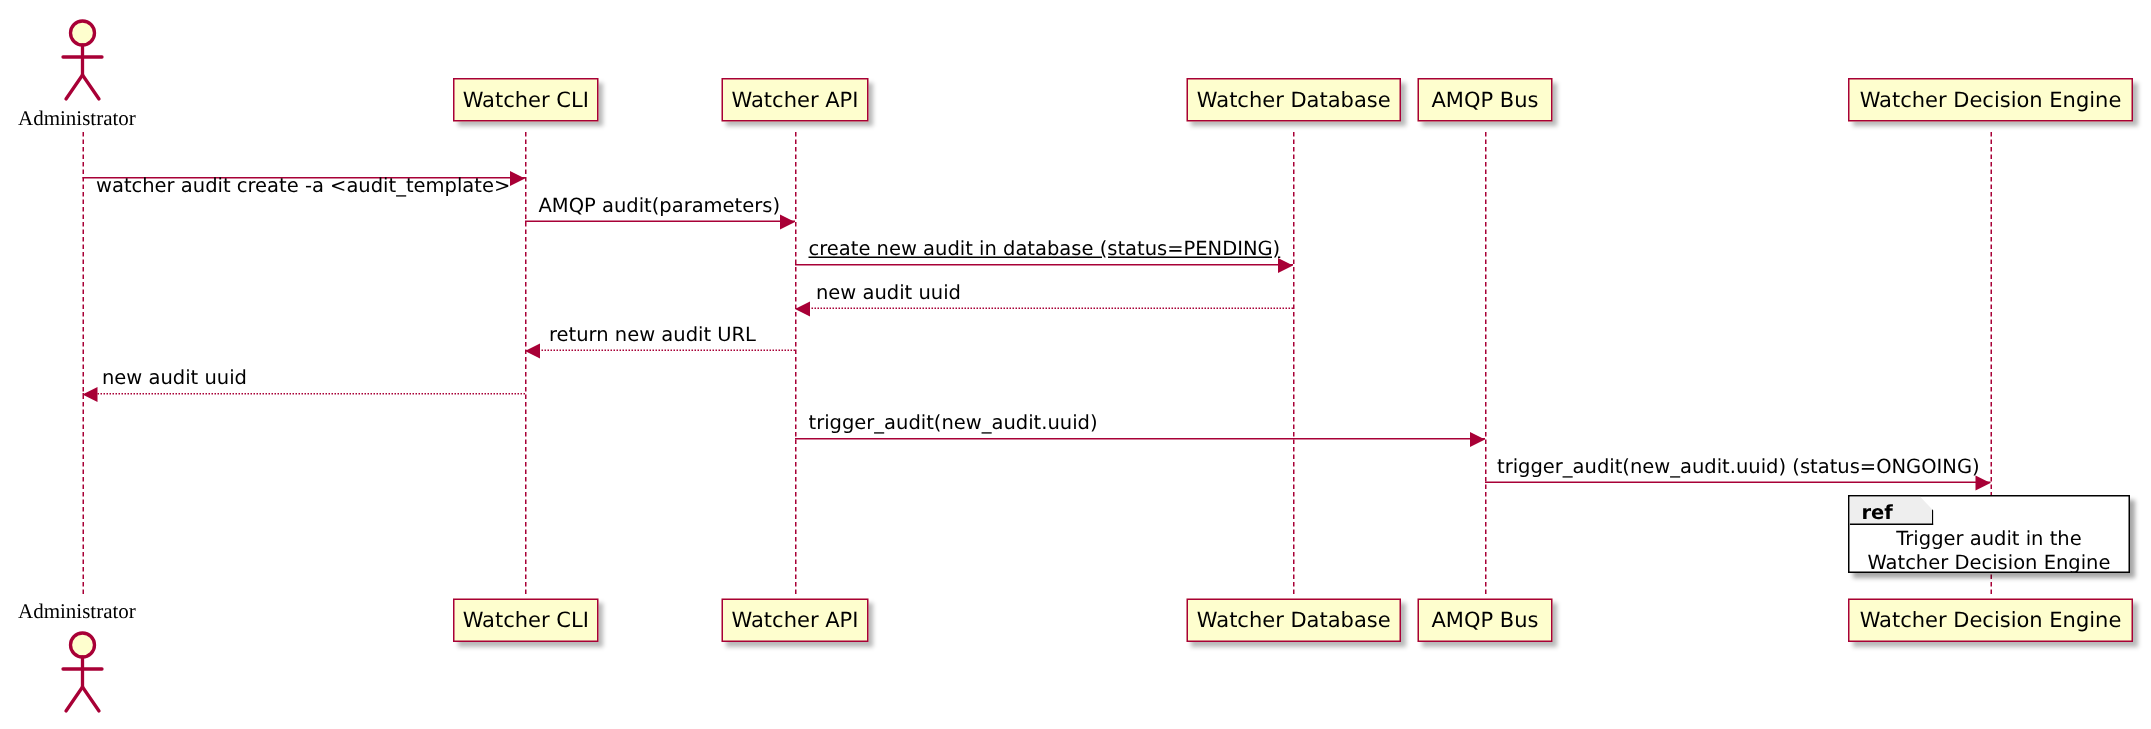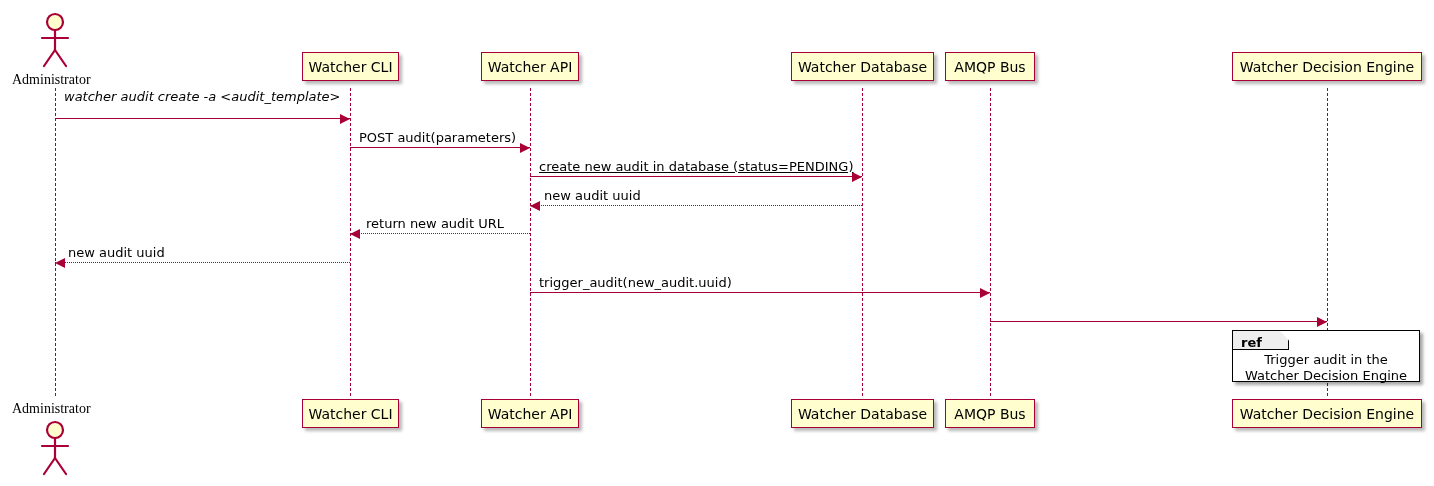--- a/index.html
+++ b/index.html
@@ -180,41 +180,42 @@
           <circle cx="17" cy="10" r="8" fill="#FEFECE"></circle>
           <line x1="17" y1="18" x2="17" y2="38"></line>
           <line x1="4" y1="26" x2="30" y2="26"></line>
           <line x1="17" y1="38" x2="6" y2="54"></line>
           <line x1="17" y1="38" x2="28" y2="54"></line>
         </g>
       </svg></div>
     <div class="actor-label" style="left: 12px; top: 401px;">Administrator</div>
     <div class="msg-line" style="left: 55px; top: 118px; width: 295px;"></div>
     <div class="arrow-head right" style="top: 113.5px; left: 340px;"></div>
-    <div class="msg-label" style="left: 64px; top: 90px; font-style: italic;">watcher audit create -a &lt;audit_template&gt;</div>
+    <div class="msg-label" style="left: 64px; top: 118px;">watcher audit create -a &lt;audit_template&gt;</div>
     <div class="msg-line" style="left: 350px; top: 147px; width: 180px;"></div>
     <div class="arrow-head right" style="top: 142.5px; left: 520px;"></div>
-    <div class="msg-label" style="left: 359px; top: 131px;">POST audit(parameters)</div>
+    <div class="msg-label" style="left: 359px; top: 131px;">AMQP audit(parameters)</div>
     <div class="msg-line" style="left: 530px; top: 176px; width: 332px;"></div>
     <div class="arrow-head right" style="top: 171.5px; left: 852px;"></div>
     <div class="msg-label" style="left: 539px; top: 160px; text-decoration: underline;">create new audit in database (status=PENDING)</div>
     <div class="msg-line dotted" style="left: 530px; top: 205px; width: 332px;"></div>
     <div class="arrow-head left" style="top: 200.5px; left: 530px;"></div>
     <div class="msg-label" style="left: 544px; top: 189px;">new audit uuid</div>
     <div class="msg-line dotted" style="left: 350px; top: 233px; width: 180px;"></div>
     <div class="arrow-head left" style="top: 228.5px; left: 350px;"></div>
     <div class="msg-label" style="left: 366px; top: 217px;">return new audit URL</div>
     <div class="msg-line dotted" style="left: 55px; top: 262px; width: 295px;"></div>
     <div class="arrow-head left" style="top: 257.5px; left: 55px;"></div>
     <div class="msg-label" style="left: 68px; top: 246px;">new audit uuid</div>
     <div class="msg-line" style="left: 530px; top: 292px; width: 460px;"></div>
     <div class="arrow-head right" style="top: 287.5px; left: 980px;"></div>
     <div class="msg-label" style="left: 539px; top: 276px;">trigger_audit(new_audit.uuid)</div>
     <div class="msg-line" style="left: 990px; top: 321px; width: 337px;"></div>
     <div class="arrow-head right" style="top: 316.5px; left: 1317px;"></div>
+    <div class="msg-label" style="left: 998px; top: 305px;">trigger_audit(new_audit.uuid) (status=ONGOING)</div>
     <div class="ref-box" style="left: 1232px; top: 330px; width: 188px; height: 52px;">
       <div class="ref-tab" style="width: 56px;">ref</div>
       <div class="ref-body">
         <div>Trigger audit in the</div>
         <div>Watcher Decision Engine</div>
       </div>
     </div>
   </div>
 
 </body></html>

